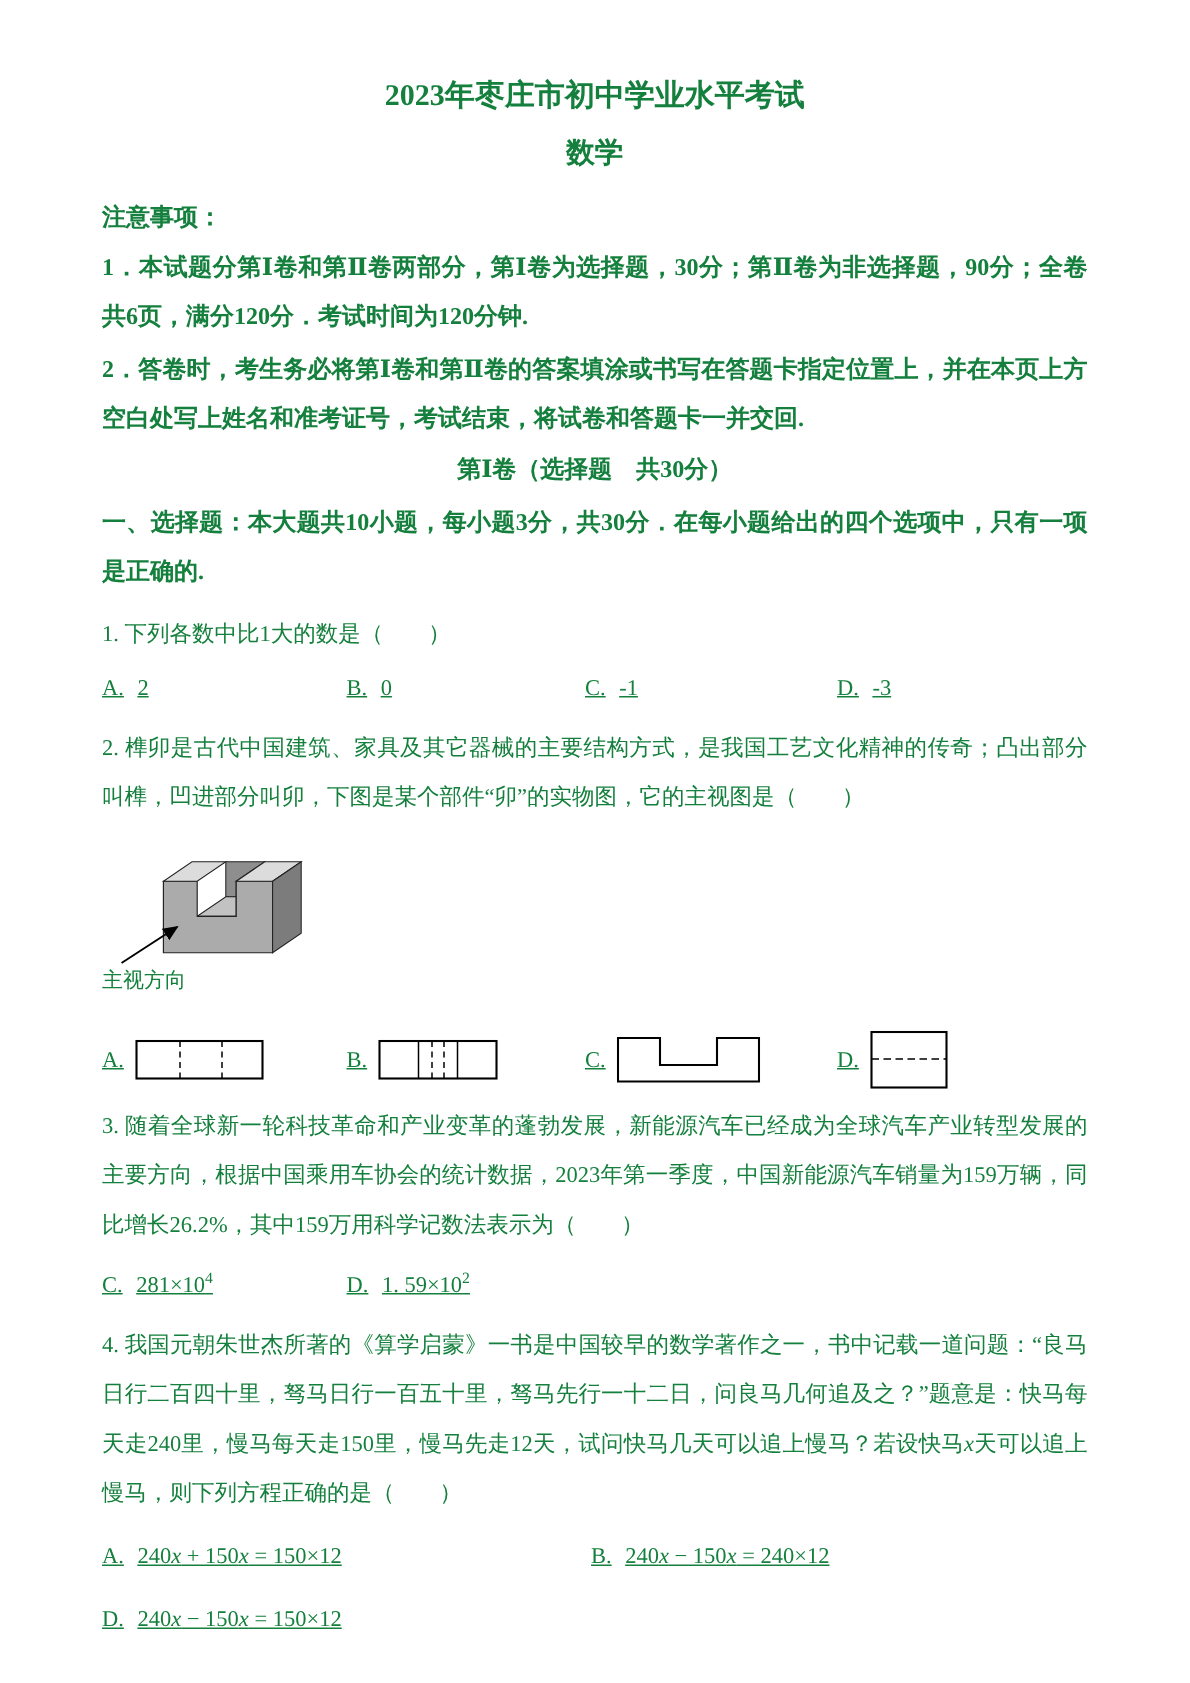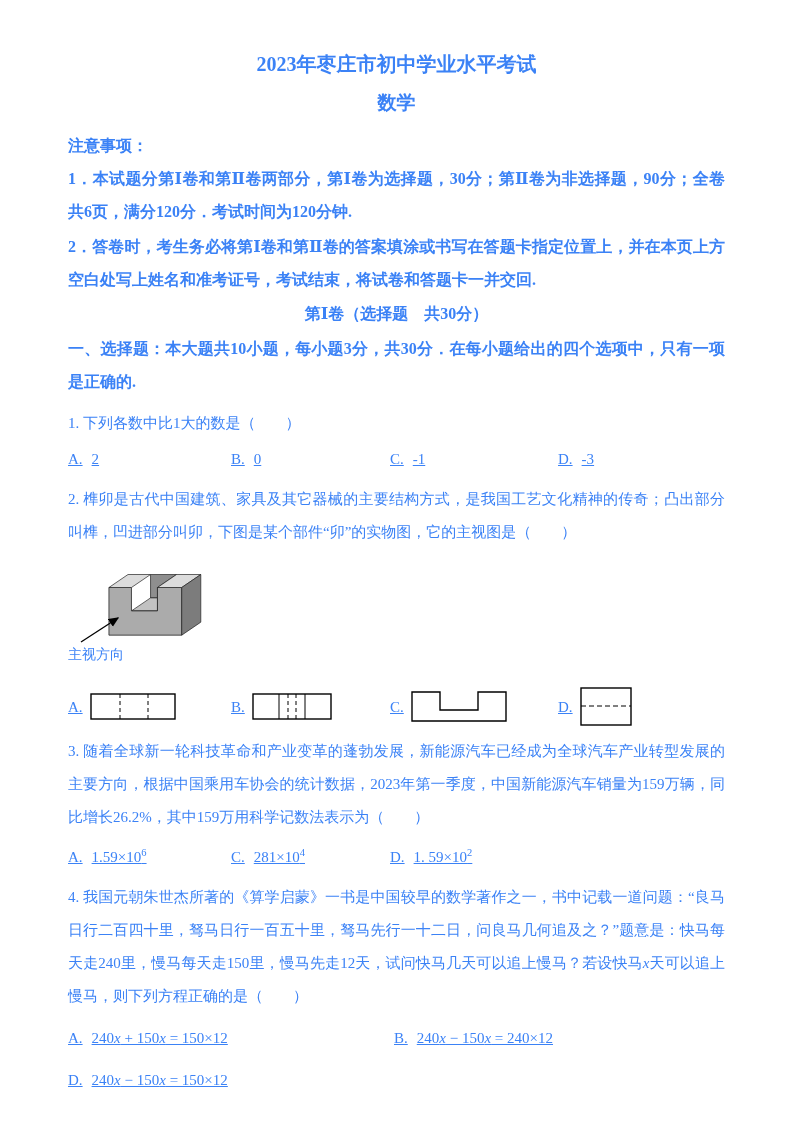--- a/index.html
+++ b/index.html
@@ -1,18 +1,18 @@
 <!DOCTYPE html>
 <html><head>
 <meta charset="utf-8">
 <style>
   html,body{margin:0;padding:0;background:#ffffff;}
   .page{
     position:relative;width:793px;height:1122px;overflow:hidden;background:#fff;
-    padding:50px 68px 40px;box-sizing:border-box;color:#3b82f6;
+    padding:50px 68px 40px;box-sizing:border-box;color:#15803d;
     font-family:"Liberation Serif","DejaVu Serif",serif;
   }
   .title{font-size:20px;font-weight:700;text-align:center;line-height:28px;margin-bottom:12px;}
   .subject{font-size:19px;font-weight:700;text-align:center;line-height:26px;margin-bottom:14px;}
   .notice-heading{font-size:16px;font-weight:700;line-height:32px;}
   .bold-par{font-size:16px;font-weight:700;line-height:33px;text-align:justify;margin-bottom:2px;}
   .section-title{font-size:16px;font-weight:700;text-align:center;line-height:32px;margin:2px 0;}
   .q-text{font-size:15px;line-height:33px;text-align:justify;margin-top:9px;}
   .opt-row{display:flex;font-size:15px;line-height:30px;margin-top:4px;text-decoration:underline;}
   .col{white-space:nowrap;}
@@ -108,21 +108,20 @@
       <span>D.</span>
       <svg width="52" height="39" viewBox="0 0 52 39">
         <rect x="1" y="1" width="50" height="37" fill="none" stroke="#000" stroke-width="1.4"></rect>
         <line x1="1" y1="19" x2="51" y2="19" stroke="#000" stroke-width="1" stroke-dasharray="5,3"></line>
       </svg>
     </span>
   </div>
 
   <div class="q-text">3. 随着全球新一轮科技革命和产业变革的蓬勃发展，新能源汽车已经成为全球汽车产业转型发展的主要方向，根据中国乘用车协会的统计数据，2023年第一季度，中国新能源汽车销量为159万辆，同比增长26.2%，其中159万用科学记数法表示为（　　）</div>
   <div class="opt-row opts4 math">
-    <span class="col"><span class="olabel">A.</span><span>1.59×10</span><sup>6</sup></span>
     <span class="col"><span class="olabel">C.</span><span>281×10</span><sup>4</sup></span>
     <span class="col"><span class="olabel">D.</span><span>1. 59×10</span><sup>2</sup></span>
   </div>
 
   <div class="q-text"><span>4. 我国元朝朱世杰所著的《算学启蒙》一书是中国较早的数学著作之一，书中记载一道问题：“良马日行二百四十里，驽马日行一百五十里，驽马先行一十二日，问良马几何追及之？”题意是：快马每天走240里，慢马每天走150里，慢马先走12天，试问快马几天可以追上慢马？若设快马</span><i class="mx">x</i><span>天可以追上慢马，则下列方程正确的是（　　）</span></div>
 
   <div class="opt-row opts2 math q4-opts">
     <span class="col"><span class="olabel">A.</span><span>240</span><i>x</i><span> + 150</span><i>x</i><span> = 150×12</span></span>
     <span class="col"><span class="olabel">B.</span><span>240</span><i>x</i><span> − 150</span><i>x</i><span> = 240×12</span></span>
   </div>

